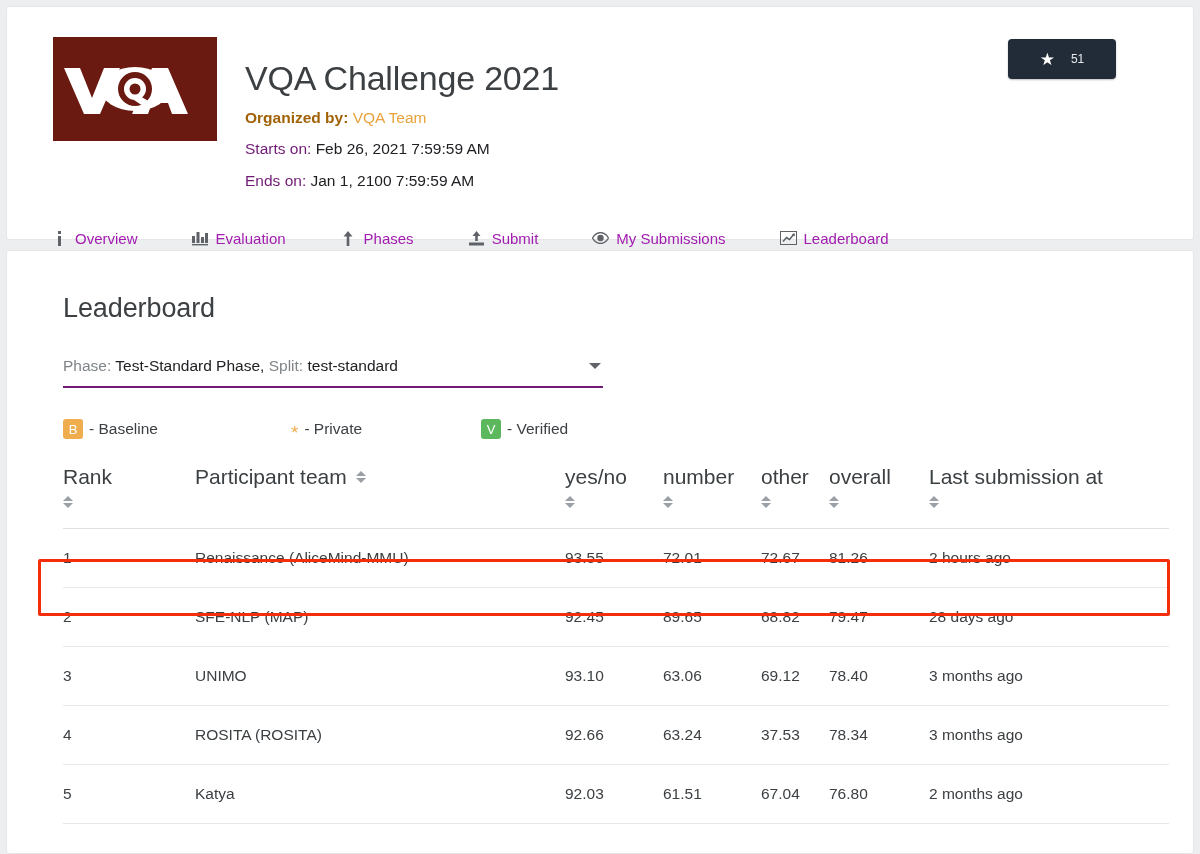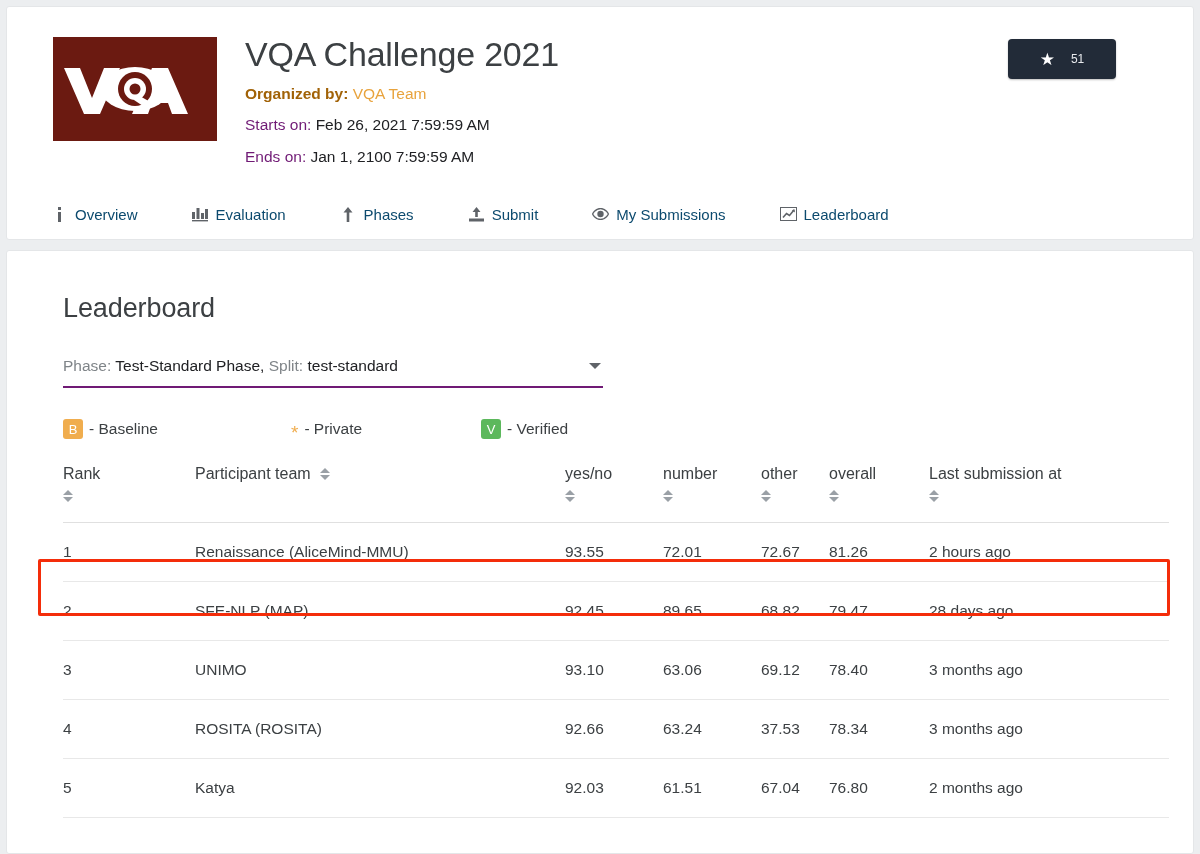--- a/index.html
+++ b/index.html
@@ -37,21 +37,21 @@
     height: 104px;
     background: #6b1a11;
     flex: 0 0 auto;
     display: flex;
     align-items: center;
     justify-content: center;
     margin-top: 4px;
   }
   .logo-box svg { display: block; }
 
-  .header-text { margin-left: 28px; padding-top: 2px; }
+  .header-text { margin-left: 28px; padding-top: 2px; margin-top: 24px; }
 
   .challenge-title {
     font-size: 34px;
     font-weight: 400;
     color: #3c4043;
     letter-spacing: -0.2px;
     line-height: 1.15;
   }
 
   .meta-line {
@@ -89,21 +89,21 @@
     align-items: center;
     margin-top: 34px;
     margin-left: -2px;
     gap: 0;
   }
   .tab {
     display: flex;
     align-items: center;
     gap: 7px;
     font-size: 15px;
-    color: #0c4a6e;
+    color: #a21caf;
     padding: 4px 0;
     margin-right: 54px;
     cursor: pointer;
     white-space: nowrap;
   }
   .tab .ticon {
     color: #5f6368;
     display: inline-flex;
     align-items: center;
     justify-content: center;
@@ -179,21 +179,21 @@
 
   
   table.lb {
     margin-top: 26px;
     width: 1106px;
     border-collapse: collapse;
     table-layout: fixed;
   }
   table.lb th {
     font-weight: 400;
-    font-size: 16px;
+    font-size: 21px;
     color: #3c4043;
     text-align: left;
     vertical-align: top;
     padding: 0 0 20px 0;
     border-bottom: 1px solid #e0e0e0;
   }
   .th-inner { display: flex; flex-direction: column; align-items: flex-start; }
   .th-row { display: flex; align-items: center; gap: 9px; }
   .sorticon {
     display: inline-flex;

